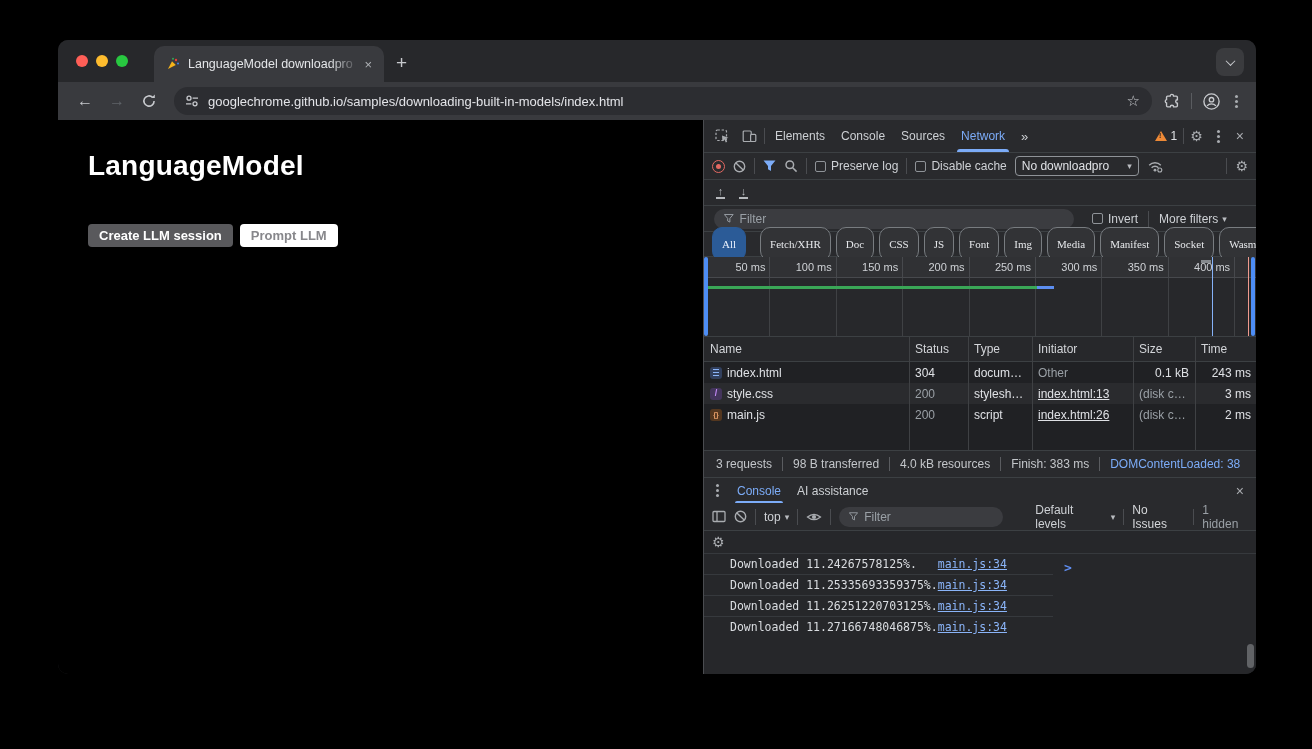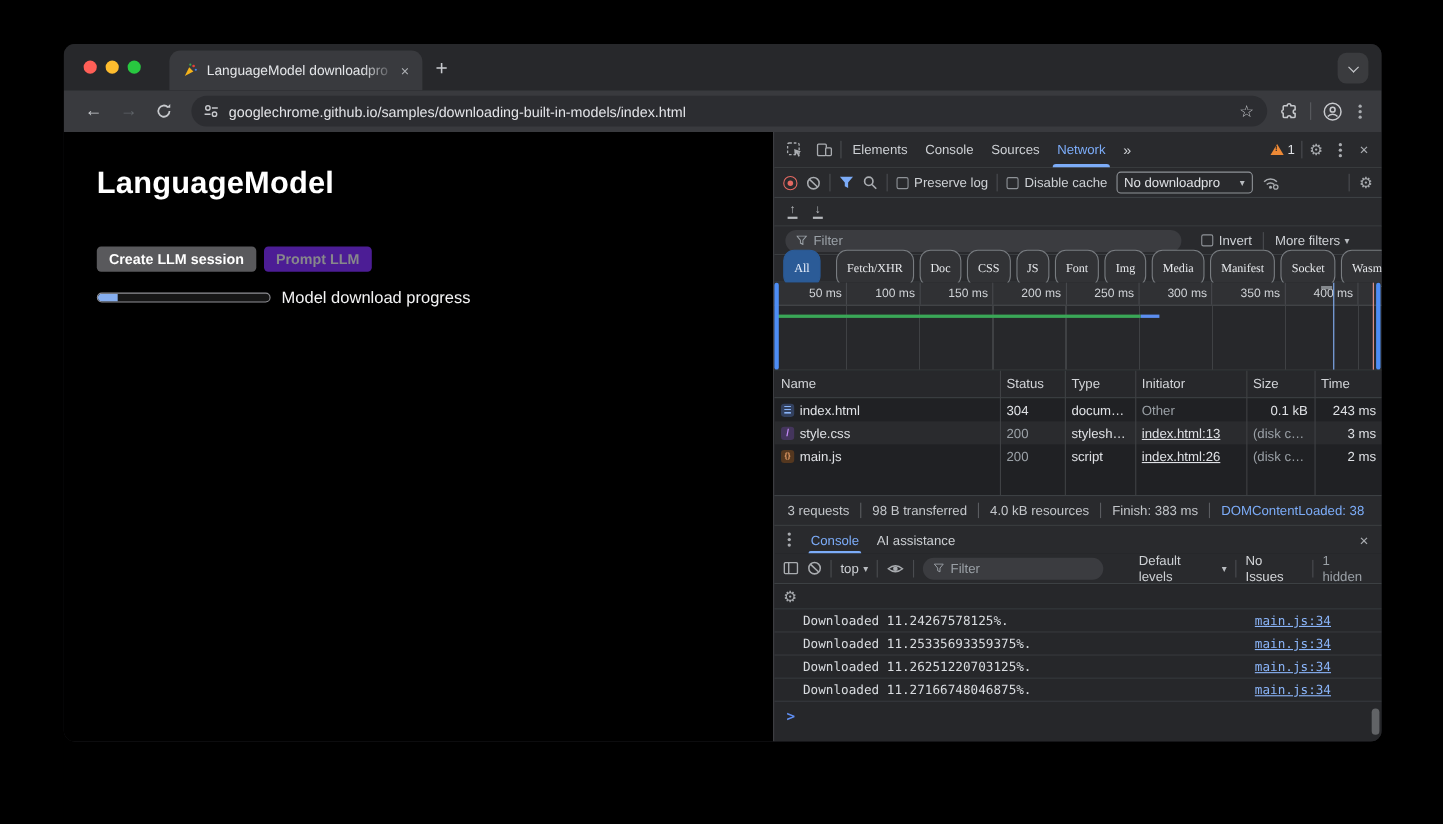--- a/index.html
+++ b/index.html
@@ -32,21 +32,21 @@
   .omni-url{flex:1; color:#e3e4e8; font-size:13px; margin-left:8px; white-space:nowrap; overflow:hidden;}
   .star{color:#c7c9cd; font-size:15px; padding:0 2px;}
   .tb-sep{width:1px; height:16px; background:#5a5c60; margin:0 4px;}
   
   .content{display:flex; height:554px;}
   .page{width:645px; background:#000; color:#fff; position:relative;}
   .page h1{margin:30px 0 0 30px; font-size:28px; font-weight:700; letter-spacing:.2px;}
   .btnrow{margin:42px 0 0 30px; display:flex; gap:7px;}
   .btn{font-size:13px; font-weight:600; border:none; border-radius:4px; padding:4px 11px; font-family:"Liberation Sans",sans-serif;}
   .btn.primary{background:#59595c; color:#fff;}
-  .btn.disabled{background:#4c1d95; color:#87878b;}
+  .btn.disabled{background:#ffffff; color:#87878b;}
   .progrow{margin:15px 0 0 30px; display:flex; align-items:center;}
   .progress{width:158px; height:9px; border:1px solid #909095; border-radius:5px; position:relative; overflow:hidden; background:#161616;}
   .prog-fill{position:absolute; left:0; top:0; bottom:0; background:#86aeee; border-radius:5px 0 0 5px;}
   .proglabel{margin-left:10px; font-size:15px; color:#f4f4f5;}
   
   .devtools{width:553px; background:var(--dt-content); border-left:1px solid var(--sep); display:flex; flex-direction:column; font-size:12px; color:var(--text); position:relative;}
   .dt-row{display:flex; align-items:center; flex:none;}
   .icon-btn{display:flex; align-items:center; justify-content:center; flex:none;}
   .vsep{width:1px; height:16px; background:var(--sep); flex:none;}
   .caret{font-size:9px; color:#b9bcc0; margin-left:4px;}
@@ -127,21 +127,21 @@
   .drw-tab{padding:0 8px; height:100%; display:flex; align-items:center; color:#cdd0d4; position:relative; font-size:12px;}
   .drw-tab.active{color:var(--blue);}
   .drw-tab.active::after{content:""; position:absolute; left:6px; right:6px; bottom:0; height:2.5px; background:var(--blue); border-radius:2px 2px 0 0;}
   .cons-toolbar{height:28px; background:var(--dt-bar); border-bottom:1px solid var(--border); gap:8px; padding:0 8px;}
   .ctx{display:flex; align-items:center; color:#ced1d5;}
   .cons-filter{width:165px;}
   .levels{display:flex; align-items:center; color:#ced1d5; margin-left:24px;}
   .no-issues{color:#d5d7da;}
   .hidden-count{color:#9aa0a6;}
   .gear-row{height:22px; background:#26272a; padding:0 8px;}
-  .console-area{flex:1; background:#26272a; display:flex; flex-direction:column; font-family:"DejaVu Sans Mono",monospace;}
+  .console-area{flex:1; background:#26272a; display:flex; flex-direction:row; font-family:"DejaVu Sans Mono",monospace;}
   .msg-row{height:21px; display:flex; align-items:center; justify-content:space-between; border-top:1px solid #36393d; padding:0 46px 0 26px; flex:none;}
   .msg-text{font-size:11.5px; color:#dadde1; white-space:nowrap;}
   .msg-link{font-size:11.5px; color:#8ab4f8; text-decoration:underline; white-space:nowrap;}
   .prompt-row{border-top:1px solid #36393d; padding:6px 0 0 11px; flex:1;}
   .prompt-chev{color:#5f8ef2; font-size:13px; font-weight:700;}
   .scroll-thumb{position:absolute; right:2px; bottom:6px; width:7px; height:24px; background:#616366; border-radius:4px;}
   svg{display:block;}
 </style>
 </head>
 <body>
@@ -209,26 +209,20 @@
     <div class="dots-v"></div>
   </div>
 
   <div class="content">
 
     <div class="page">
       <h1>LanguageModel</h1>
       <div class="btnrow">
         <button class="btn primary">Create LLM session</button>
         <button class="btn disabled">Prompt LLM</button>
-      </div>
-      <div class="progrow">
-        <div class="progress">
-          <div class="prog-fill" style="width: 11.27%;"></div>
-        </div>
-        <span class="proglabel">Model download progress</span>
       </div>
     </div>
 
     <div class="devtools">
 
       <div class="dt-row dt-tabs">
         <div class="icon-btn" style="padding:0 5px;">
           <svg width="15" height="15" viewBox="0 0 15 15">
               <rect x="1" y="1" width="10.5" height="10.5" rx="1.5" fill="none" stroke="#a9acb0" stroke-width="1.2" stroke-dasharray="2.4 1.7"></rect>
               <path d="M7 6.4 L13.4 8.8 L10.7 9.7 L12.2 12.8 L10.8 13.5 L9.4 10.4 L7.4 12.3 Z" fill="#a9acb0"></path>

